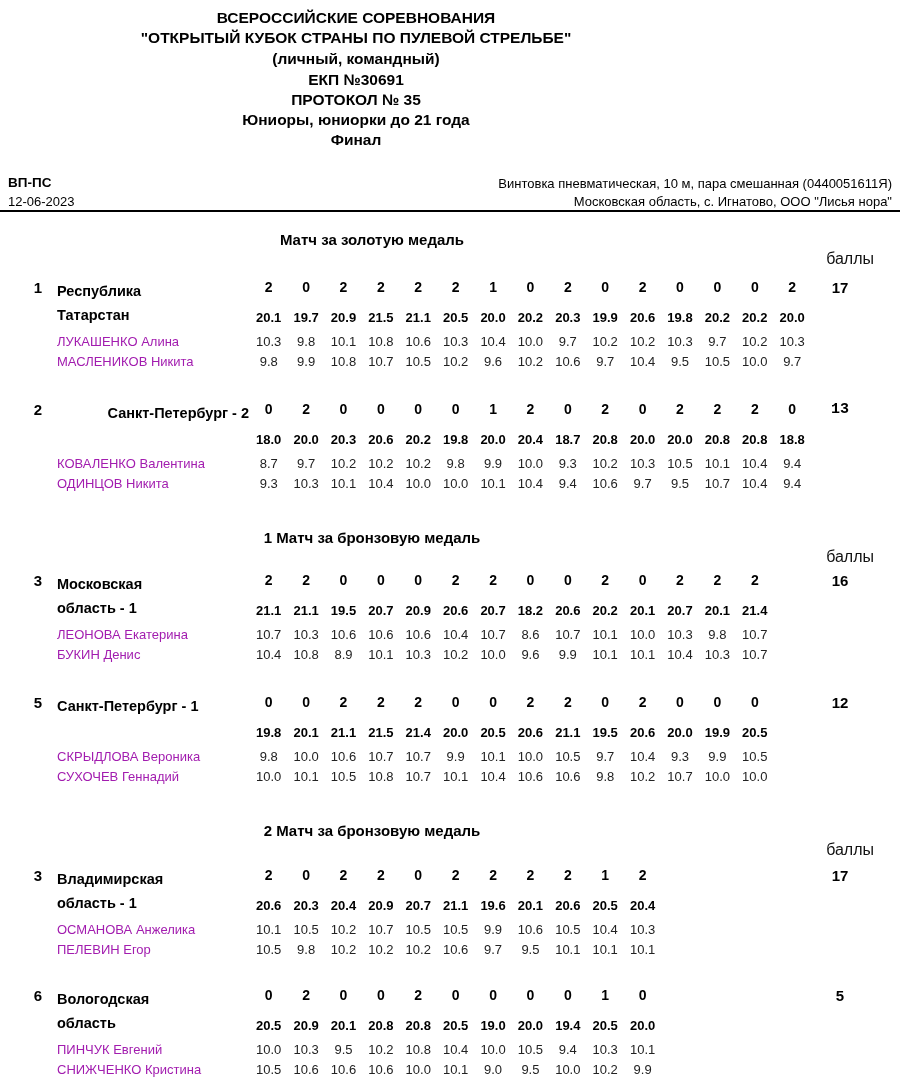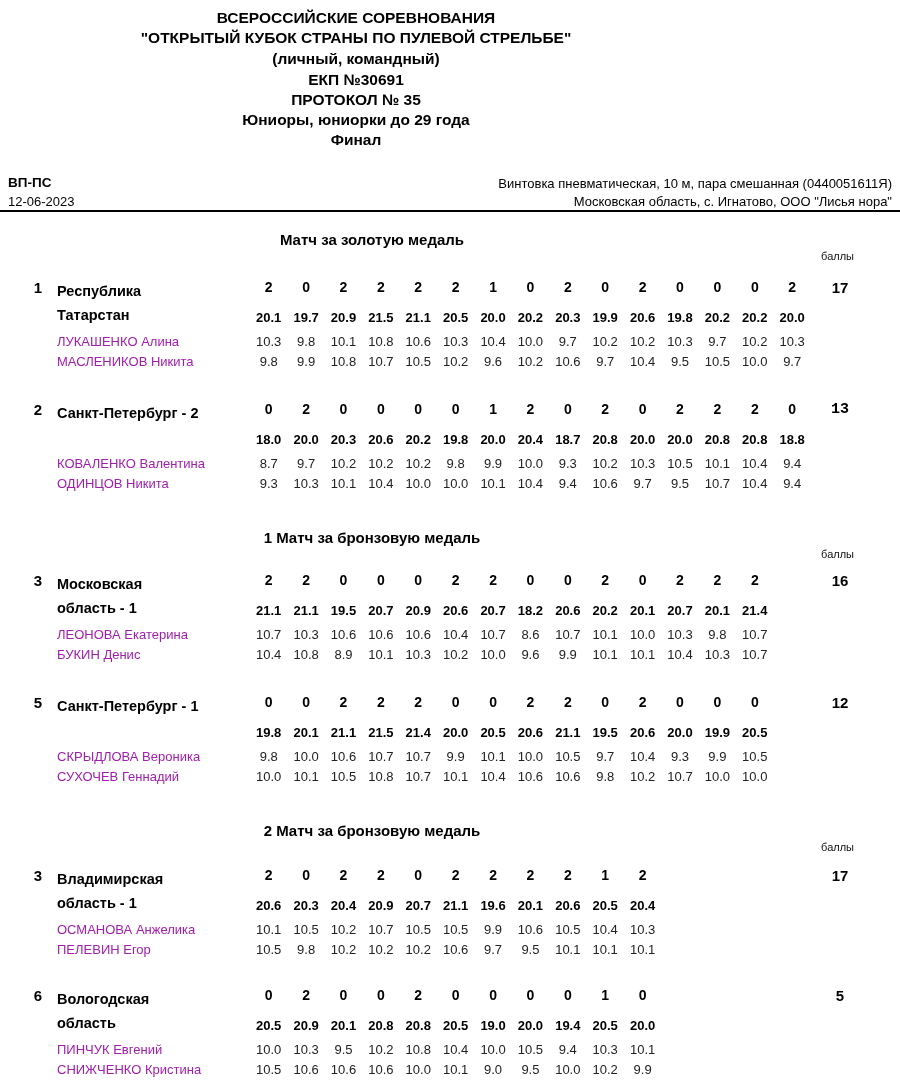--- a/index.html
+++ b/index.html
@@ -10,21 +10,21 @@
   .hline { position:absolute; left:0; width:712px; text-align:center;
            font-weight:bold; font-size:15.5px; line-height:19px; }
   .meta { position:absolute; font-size:13px; line-height:17px; }
   .meta-l1 { left:8px;  top:174px; font-weight:bold; font-size:13.5px; }
   .meta-l2 { left:8px;  top:193px; }
   .meta-r1 { right:8px; top:175px; }
   .meta-r2 { right:8px; top:193px; text-align:center; }
   .rule { position:absolute; left:0; top:210px; width:900px; height:2px; background:#000; }
   .sec-title { position:absolute; left:0; width:744px; text-align:center;
                font-weight:bold; font-size:15px; }
-  .ball-label { position:absolute; right:46px; font-size:11px; color:#111; }
+  .ball-label { position:absolute; right:26px; font-size:16px; color:#111; }
   .team { position:absolute; left:0; width:900px; height:96px; }
   .rank { position:absolute; left:0; top:0; width:42px; text-align:right;
           font-weight:bold; font-size:15px; }
   .tname { position:absolute; left:57px; top:0; width:192px;
            font-weight:bold; font-size:14.5px; line-height:24px; white-space:nowrap; }
   .cells { position:absolute; left:250px; top:0; display:flex; }
   .cell { flex:none; width:37.4px; text-align:center; white-space:nowrap; }
   .points-row .cell { font-weight:bold; font-size:14px; }
   .series-row .cell { font-weight:bold; font-size:13px; }
   .shots-row  .cell { font-size:13px; color:#222; }
@@ -35,21 +35,21 @@
 </head>
 <body>
 
 <div id="page">
   <div id="hdr">
       <div class="hline" style="top: 8px;">ВСЕРОССИЙСКИЕ СОРЕВНОВАНИЯ</div>
       <div class="hline" style="top: 28px;">"ОТКРЫТЫЙ КУБОК СТРАНЫ ПО ПУЛЕВОЙ СТРЕЛЬБЕ"</div>
       <div class="hline" style="top: 49px;">(личный, командный)</div>
       <div class="hline" style="top: 70px;">ЕКП №30691</div>
       <div class="hline" style="top: 90px;">ПРОТОКОЛ № 35</div>
-      <div class="hline" style="top: 110px;">Юниоры, юниорки до 29 года</div>
+      <div class="hline" style="top: 110px;">Юниоры, юниорки до 21 года</div>
       <div class="hline" style="top: 130px;">Финал</div>
     </div>
   <div class="meta meta-l1">ВП-ПС</div>
   <div class="meta meta-l2">12-06-2023</div>
   <div class="meta meta-r1">Винтовка пневматическая, 10 м, пара смешанная (0440051611Я)</div>
   <div class="meta meta-r2">Московская область, с. Игнатово, ООО "Лисья нора"</div>
   <div class="rule"></div>
   <div id="matches-root">
       <div class="sec-title" style="top: 231px;">Матч за золотую медаль</div>
       <div class="ball-label" style="top: 250px;">баллы</div>
@@ -126,21 +126,21 @@
           <span class="cell">9.7</span>
           <span class="cell">10.4</span>
           <span class="cell">9.5</span>
           <span class="cell">10.5</span>
           <span class="cell">10.0</span>
           <span class="cell">9.7</span>
         </div>
       </div>
       <div class="team" style="top: 401px;">
         <div class="rank" style="top: 0px;">2</div>
-        <div class="tname" style="top: 0px;">
+        <div class="tname" style="top: 0px; text-align: right;">
           <div>Санкт-Петербург - 2</div>
         </div>
         <div class="cells points-row" style="top: 0px;">
           <span class="cell">0</span>
           <span class="cell">2</span>
           <span class="cell">0</span>
           <span class="cell">0</span>
           <span class="cell">0</span>
           <span class="cell">0</span>
           <span class="cell">1</span>

